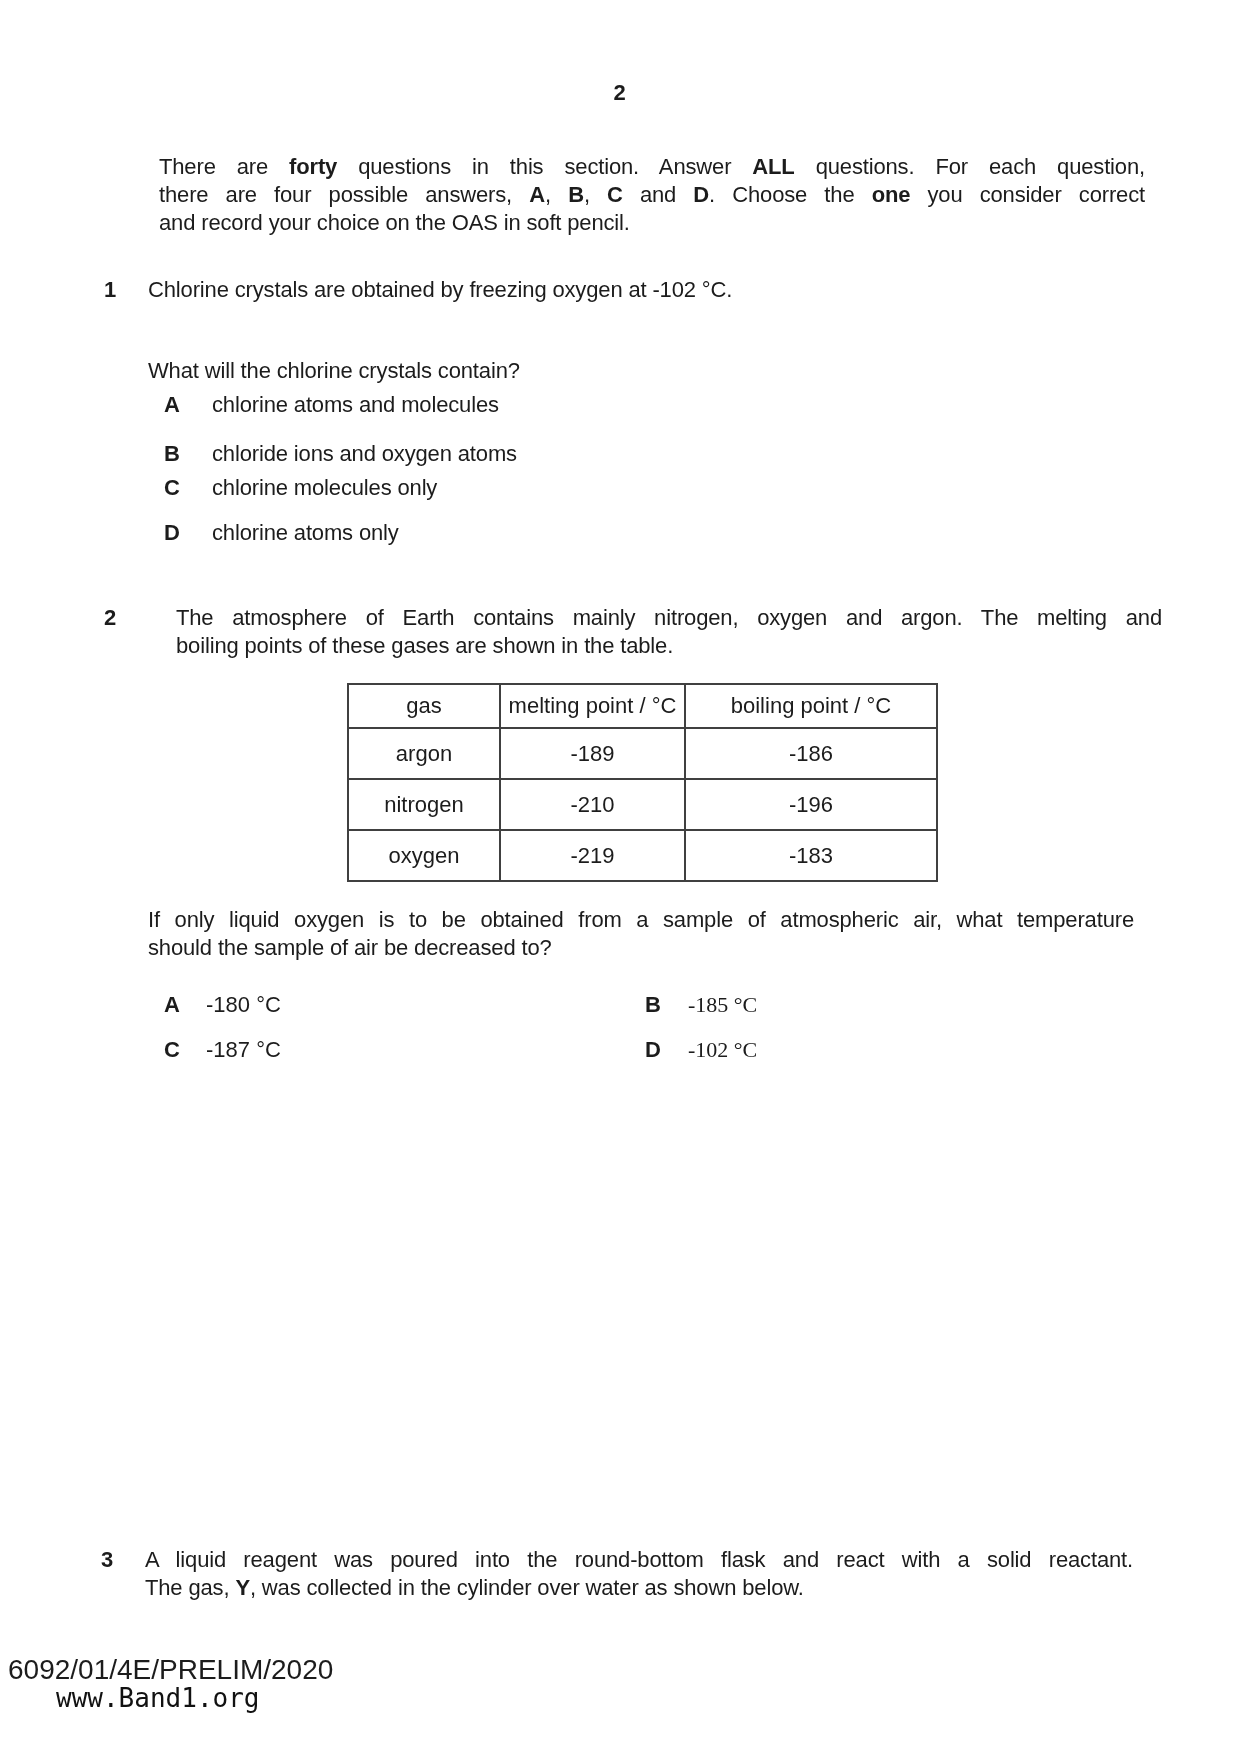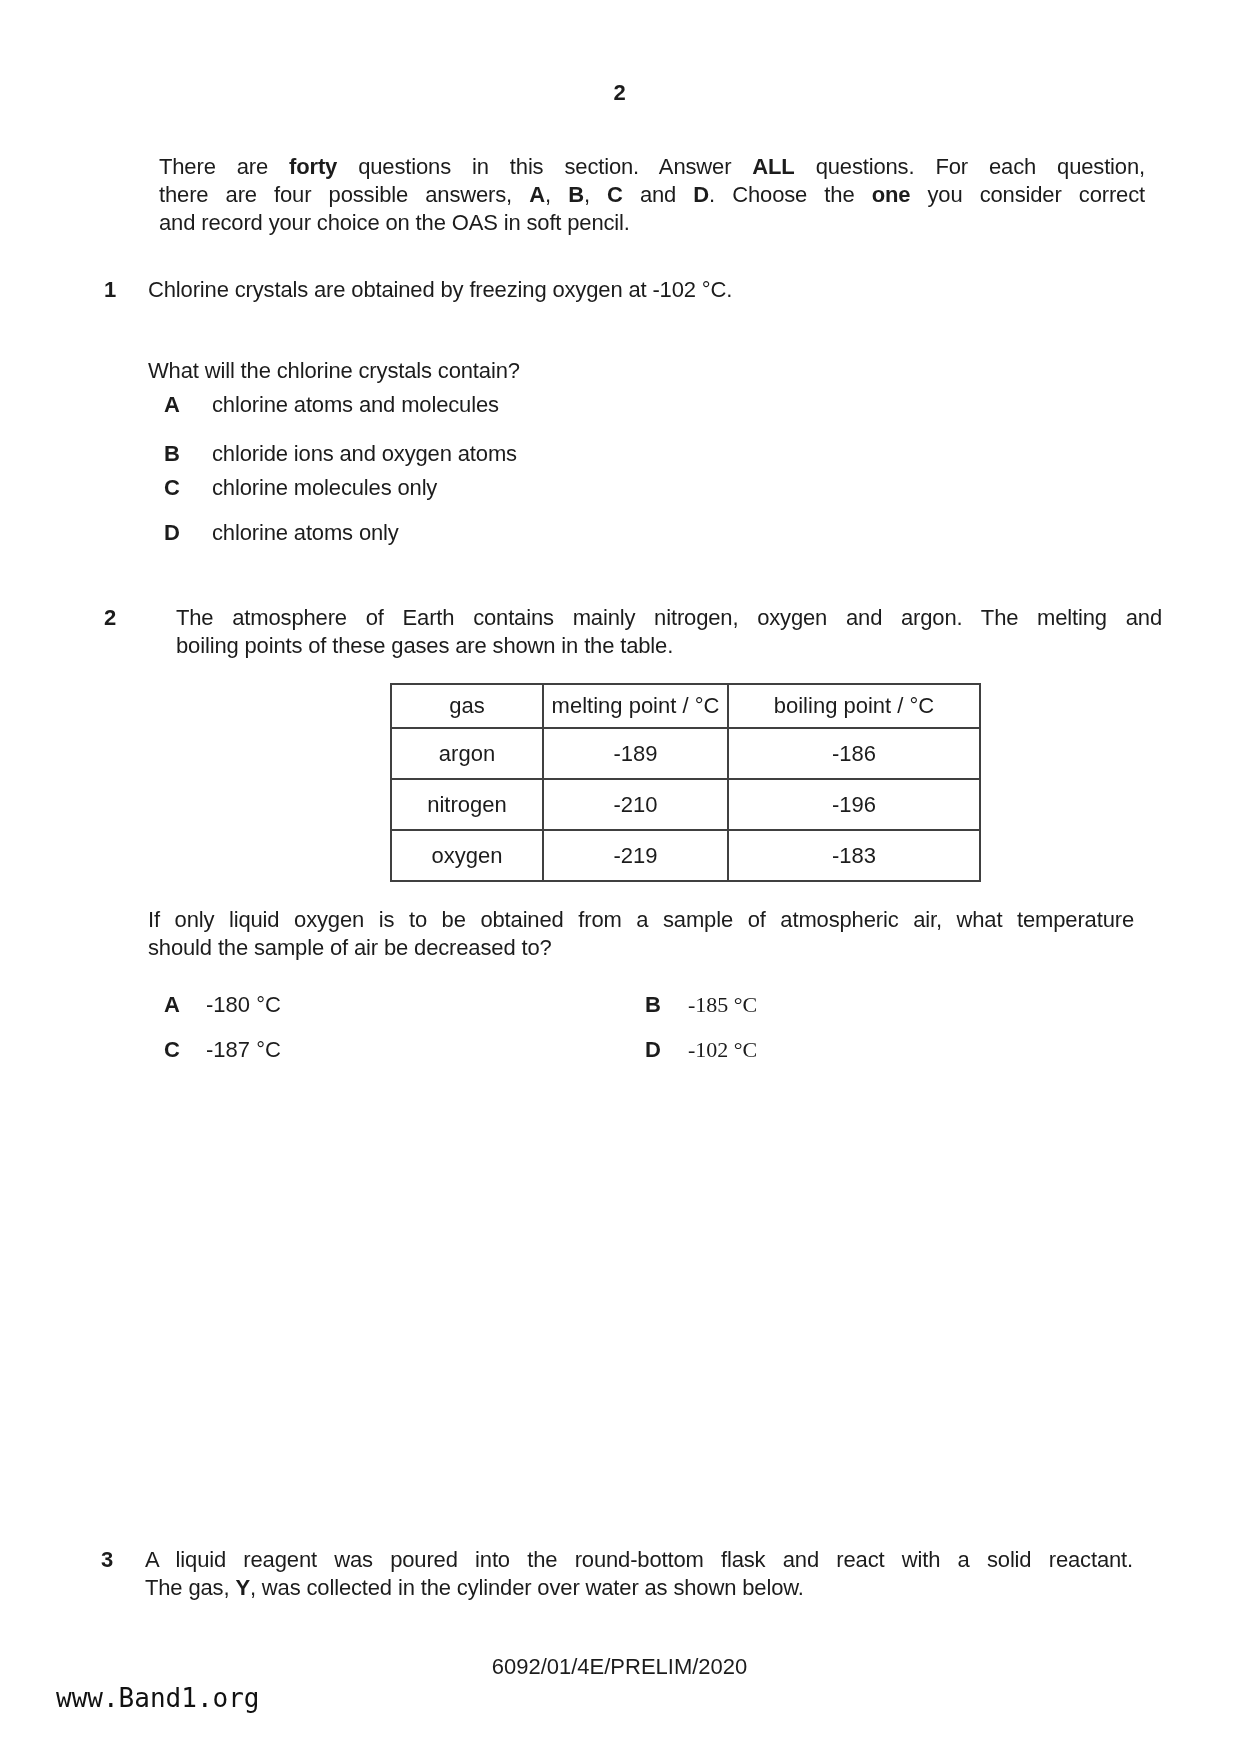--- a/index.html
+++ b/index.html
@@ -24,21 +24,21 @@
   .qbody { left:148px; width:986px; }
 
   .optrow { position:relative; }
   .optletter { display:inline-block; width:48px; font-weight:bold; }
 
   
   .q1opts { left:164px; top:391px; width:700px; }
   .q1opts .optrow { position:absolute; left:0; white-space:nowrap; }
 
   
-  table.mbtable { position:absolute; left:347px; top:683px; border-collapse:collapse; table-layout:fixed;margin-left:43px; }
+  table.mbtable { position:absolute; left:347px; top:683px; border-collapse:collapse; table-layout:fixed; }
   table.mbtable td, table.mbtable th {
     border:2px solid #404040; font-size:22px; font-weight:normal;
     text-align:center; vertical-align:middle; padding:0;
   }
   table.mbtable .c1 { width:152px; }
   table.mbtable .c2 { width:185px; }
   table.mbtable .c3 { width:252px; }
   table.mbtable tr { height:51px; }
   table.mbtable tr.hdr { height:44px; }
 
@@ -47,21 +47,21 @@
   .q2opts span { position:absolute; font-size:22px; line-height:28px; }
   .q2opts .l { font-weight:bold; }
   .row1 { top:0; } .row2 { top:45px; }
   .colA-l { left:0; } .colA-v { left:42px; }
   .colB-l { left:481px; } .colB-v { left:524px;font-family:Liberation Serif, serif; }
 
   .q2stmt { top:604px;margin-left:28px; }
   .q2prompt { top:906px; }
   .q3body { left:145px; top:1546px; width:988px; }
 
-  .footer { top:1654px; left:0; width:100%; text-align:center; font-size:22px; }
+  .footer { top:1654px; left:0; width:100%; text-align:left; font-size:28px;padding-left:8px; }
   .watermark { top:1683px; left:56px; font-size:26px; font-family:"DejaVu Sans Mono","Liberation Mono",monospace; color:#111;text-align:center; }
 </style>
 </head>
 <body>
 
 <div class="page">
 
   <div class="abs page-num">2</div>
 
   <div class="abs intro bodytext">

